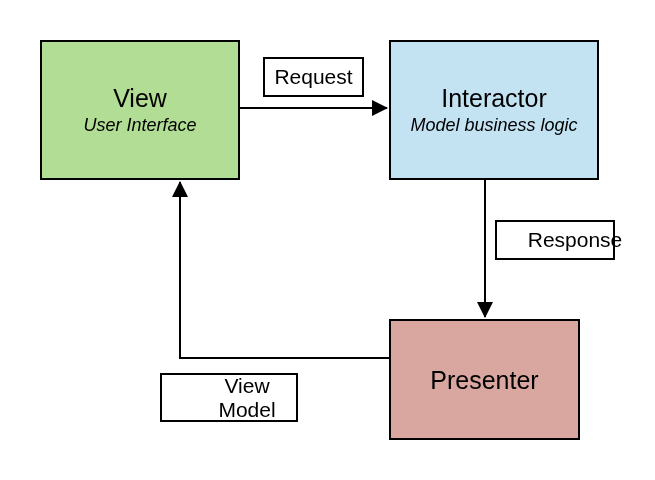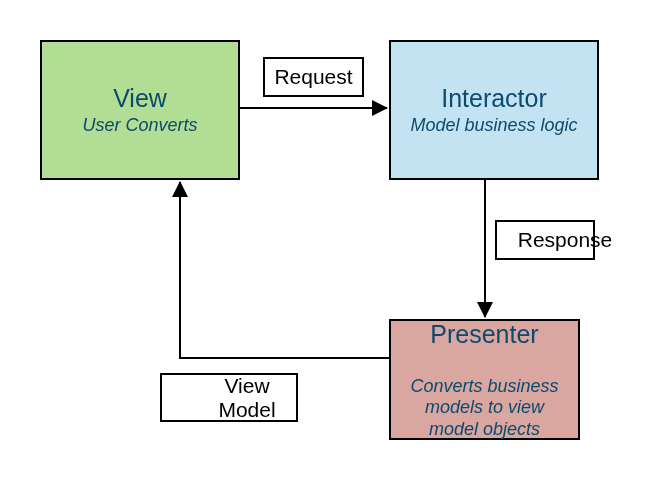--- a/index.html
+++ b/index.html
@@ -24,21 +24,21 @@
   }
   .node {
     position: absolute;
     box-sizing: border-box;
     border: 2px solid #000000;
     display: flex;
     flex-direction: column;
     align-items: center;
     justify-content: center;
     text-align: center;
-    color: #0c4a6e;
+    color: #000000;
   }
   .node .title {
     font-size: 25px;
     line-height: 1.2;
   }
   .node .subtitle {
     font-style: italic;
     font-size: 18px;
     line-height: 1.2;
     margin-top: 2px;
@@ -53,52 +53,51 @@
     border: 2px solid #000000;
     background: #ffffff;
     display: flex;
     align-items: center;
     justify-content: center;
     font-size: 21px;
     color: #000000;
     text-align: center;
   }
   .edge-request    { left: 263px; top: 57px;  width: 101px; height: 40px; text-align: center; }
-  .edge-response   { left: 495px; top: 220px; width: 100px; height: 40px; padding-left: 40px; }
+  .edge-response   { left: 495px; top: 220px; width: 120px; height: 40px; padding-left: 40px; }
   .edge-view-model { left: 160px; top: 373px; width: 138px; height: 49px; padding-left: 36px; }
 </style>
 </head>
 <body>
 
 <div class="canvas">
 
   <svg class="arrow-layer" width="655" height="480" viewBox="0 0 655 480" xmlns="http://www.w3.org/2000/svg">
     <defs>
       <marker id="arrowhead" markerWidth="8" markerHeight="8" refX="7.5" refY="4" orient="auto" markerUnits="strokeWidth">
         <path d="M0,0 L8,4 L0,8 Z" fill="#000000"></path>
       </marker>
     </defs>
     <line x1="240" y1="108" x2="387" y2="108" stroke="#000000" stroke-width="2" marker-end="url(#arrowhead)"></line>
     <line x1="485" y1="180" x2="485" y2="317" stroke="#000000" stroke-width="2" marker-end="url(#arrowhead)"></line>
     <path d="M389,358 L180,358 L180,182" fill="none" stroke="#000000" stroke-width="2" marker-end="url(#arrowhead)"></path>
   </svg>
 
   <div class="node node-view" style="background-color: rgb(178, 221, 148);">
     <div class="title">View</div>
-    <div class="subtitle">User Converts</div>
+    <div class="subtitle">User Interface</div>
   </div>
 
   <div class="node node-interactor" style="background-color: rgb(195, 227, 243);">
     <div class="title">Interactor</div>
     <div class="subtitle">Model business logic</div>
   </div>
 
   <div class="node node-presenter" style="background-color: rgb(217, 166, 160);">
     <div class="title">Presenter</div>
-    <div class="subtitle">Converts business models to view model objects</div>
   </div>
 
   <div class="edge-label edge-request">Request</div>
 
   <div class="edge-label edge-response">Response</div>
 
   <div class="edge-label edge-view-model">View Model</div>
 
 </div>
 

